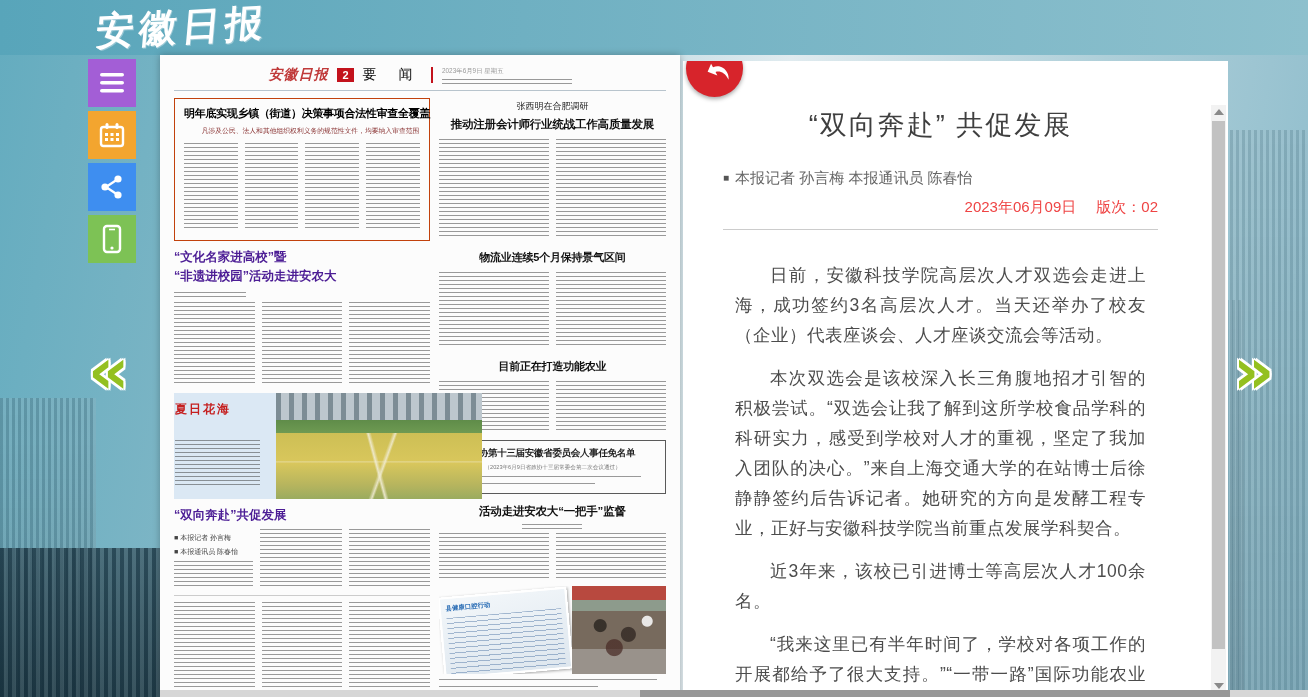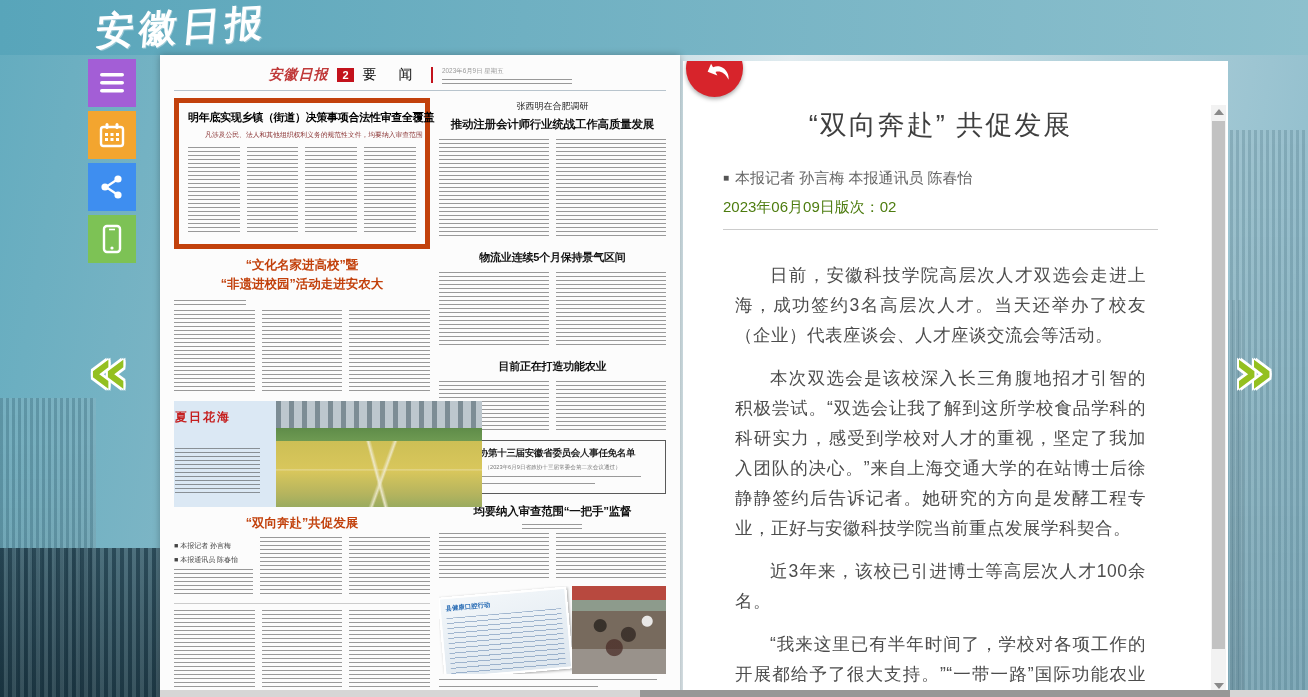--- a/index.html
+++ b/index.html
@@ -39,24 +39,24 @@
   .mast-meta{display:flex;flex-direction:column;gap:2px;}
   .mast-date{font-size:8px;color:#999;transform:scale(.8);transform-origin:left center;white-space:nowrap;}
   .mast-rule{border-bottom:1px solid #b8c4cd;margin:3px 0 7px;}
   .paper-body{display:flex;gap:9px;}
   .pleft{width:52%;}
   .pright{width:48%;}
   
   .greek{background-image:repeating-linear-gradient(180deg,rgba(55,55,55,.5) 0 1.2px,transparent 1.2px 4px);}
   .cols{display:flex;gap:7px;}
   .cols>div{flex:1;}
-  .leadbox{border:5px solid #c2410c;padding:7px 9px 9px;margin-bottom:7px;}
+  .leadbox{border:1px solid #c2410c;padding:7px 9px 9px;margin-bottom:7px;}
   .lead-h{font-size:11px;font-weight:bold;text-align:center;color:#000;letter-spacing:-.3px;white-space:nowrap;}
   .lead-sub{font-size:8px;color:#8a3434;text-align:center;margin-top:4px;white-space:nowrap;transform:scale(.85);}
-  .h2{font-size:12.5px;font-weight:bold;text-align:center;color:#c2410c;line-height:1.55;}
+  .h2{font-size:12.5px;font-weight:bold;color:#4c1d95;line-height:1.55;}
   .tiny-byline{font-size:7px;color:#444;margin:4px 0;}
   .flower-row{display:flex;height:106px;margin:7px -52px 7px 0;position:relative;z-index:2;}
   .flower-box{width:102px;background:#dbe8f4;box-sizing:border-box;padding:8px 1px 0;}
   .flower-label{color:#c51f1f;font-weight:bold;font-size:12px;letter-spacing:2px;}
   .flower-cap{margin-top:22px;height:46px;width:85%;}
   .flower-photo{flex:1;display:flex;flex-direction:column;}
   .fp-sky{height:26%;background:repeating-linear-gradient(90deg,rgba(92,110,120,.65) 0 5px,rgba(190,200,206,.8) 5px 13px),#b9c5cb;}
   .fp-trees{height:12%;background:linear-gradient(180deg,#5f8c49,#6e9a52);}
   .fp-field{flex:1;position:relative;background:linear-gradient(180deg,#cdbf55 0%,#d9c75c 45%,#b5b45e 80%,#9aab5f 100%);}
   .fp-field:before{content:"";position:absolute;inset:0;background:
@@ -83,21 +83,21 @@
     radial-gradient(circle at 45% 70%,rgba(70,40,35,.7) 0 8px,transparent 9px);}
   
   .reader{position:absolute;left:683px;top:61px;width:545px;height:642px;background:#fff;overflow:hidden;}
   .back-btn{position:absolute;left:3px;top:-21px;width:57px;height:57px;border-radius:50%;background:#d7242b;
     box-shadow:0 2px 4px rgba(0,0,0,.35);cursor:pointer;display:flex;align-items:flex-end;justify-content:center;z-index:3;}
   .back-btn svg{margin-bottom:7px;}
   .reader-inner{padding:46px 70px 0 40px;}
   .rtitle{font-size:27px;color:#3f3f3f;text-align:center;letter-spacing:2px;font-weight:500;}
   .rbyline{margin-top:26px;font-size:15px;color:#666;}
   .rbyline .sq{font-size:10px;color:#555;margin-right:6px;vertical-align:2px;}
-  .rmeta{display:flex;justify-content:flex-start;margin-top:10px;font-size:15px;color:#4d7c0f;}
+  .rmeta{display:flex;justify-content:flex-end;margin-top:10px;font-size:15px;color:#ef4444;gap:20px;}
   .rhr{border-bottom:1px solid #ccc;margin-top:12px;}
   .rbody{margin-top:30px;}
   .rbody p{font-size:17.5px;line-height:30px;color:#4c4c4c;text-indent:2em;text-align:justify;margin:0 12px 13px;letter-spacing:.5px;}
   
   .vscroll{position:absolute;top:44px;bottom:10px;right:2px;width:15px;background:#f2f2f2;}
   .varrow{position:absolute;left:3px;width:0;height:0;border-left:5px solid transparent;border-right:5px solid transparent;}
   .vup{top:4px;border-bottom:6px solid #8a8a8a;}
   .vdown{bottom:4px;border-top:6px solid #8a8a8a;}
   .vthumb{position:absolute;left:1px;right:1px;top:16px;bottom:44px;background:#c2c2c2;cursor:pointer;}
   
@@ -250,21 +250,21 @@
           <div class="greek"></div>
       </div>
 
       <div class="notice">
         <div class="notice-t">政协第十三届安徽省委员会人事任免名单</div>
         <div class="notice-s">（2023年6月9日省政协十三届常委会第二次会议通过）</div>
         <div class="greek nline" style="width:92%;"></div>
         <div class="greek nline" style="width:70%;"></div>
       </div>
 
-      <div class="rh" style="font-size:11.5px;margin-top:10px;">均要纳入审查范围“一把手”监督</div>
+      <div class="rh" style="font-size:11.5px;margin-top:10px;">活动走进安农大“一把手”监督</div>
       <div class="greek" style="width:60px;height:5px;margin:5px auto 4px;"></div>
       <div class="cols" style="height:46px;">
         <div class="greek"></div>
           <div class="greek"></div>
       </div>
 
       <div class="photo2">
         <div class="board">
           <div class="board-title">县健康口腔行动</div>
           <div class="board-lines"></div>

